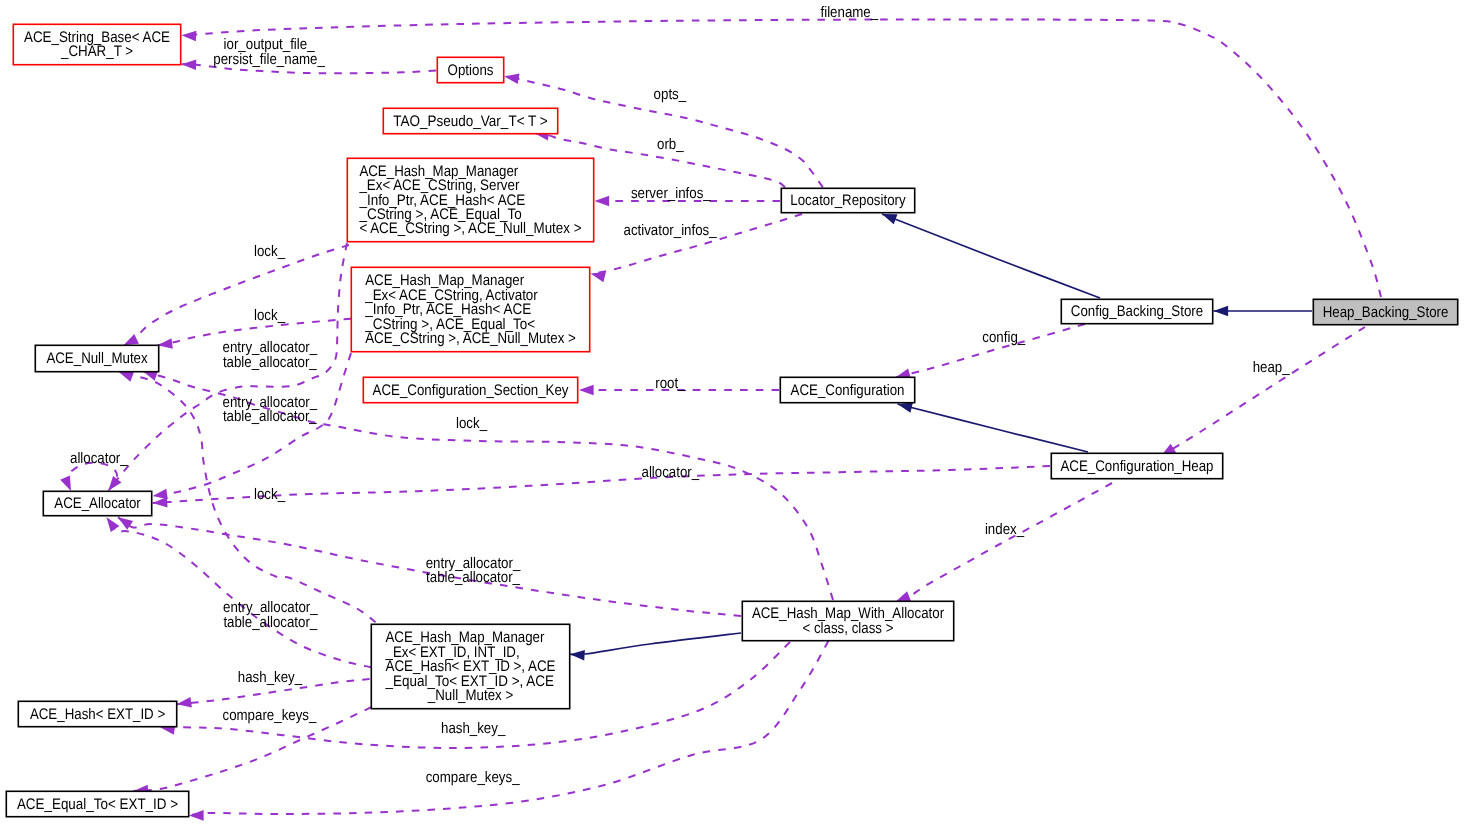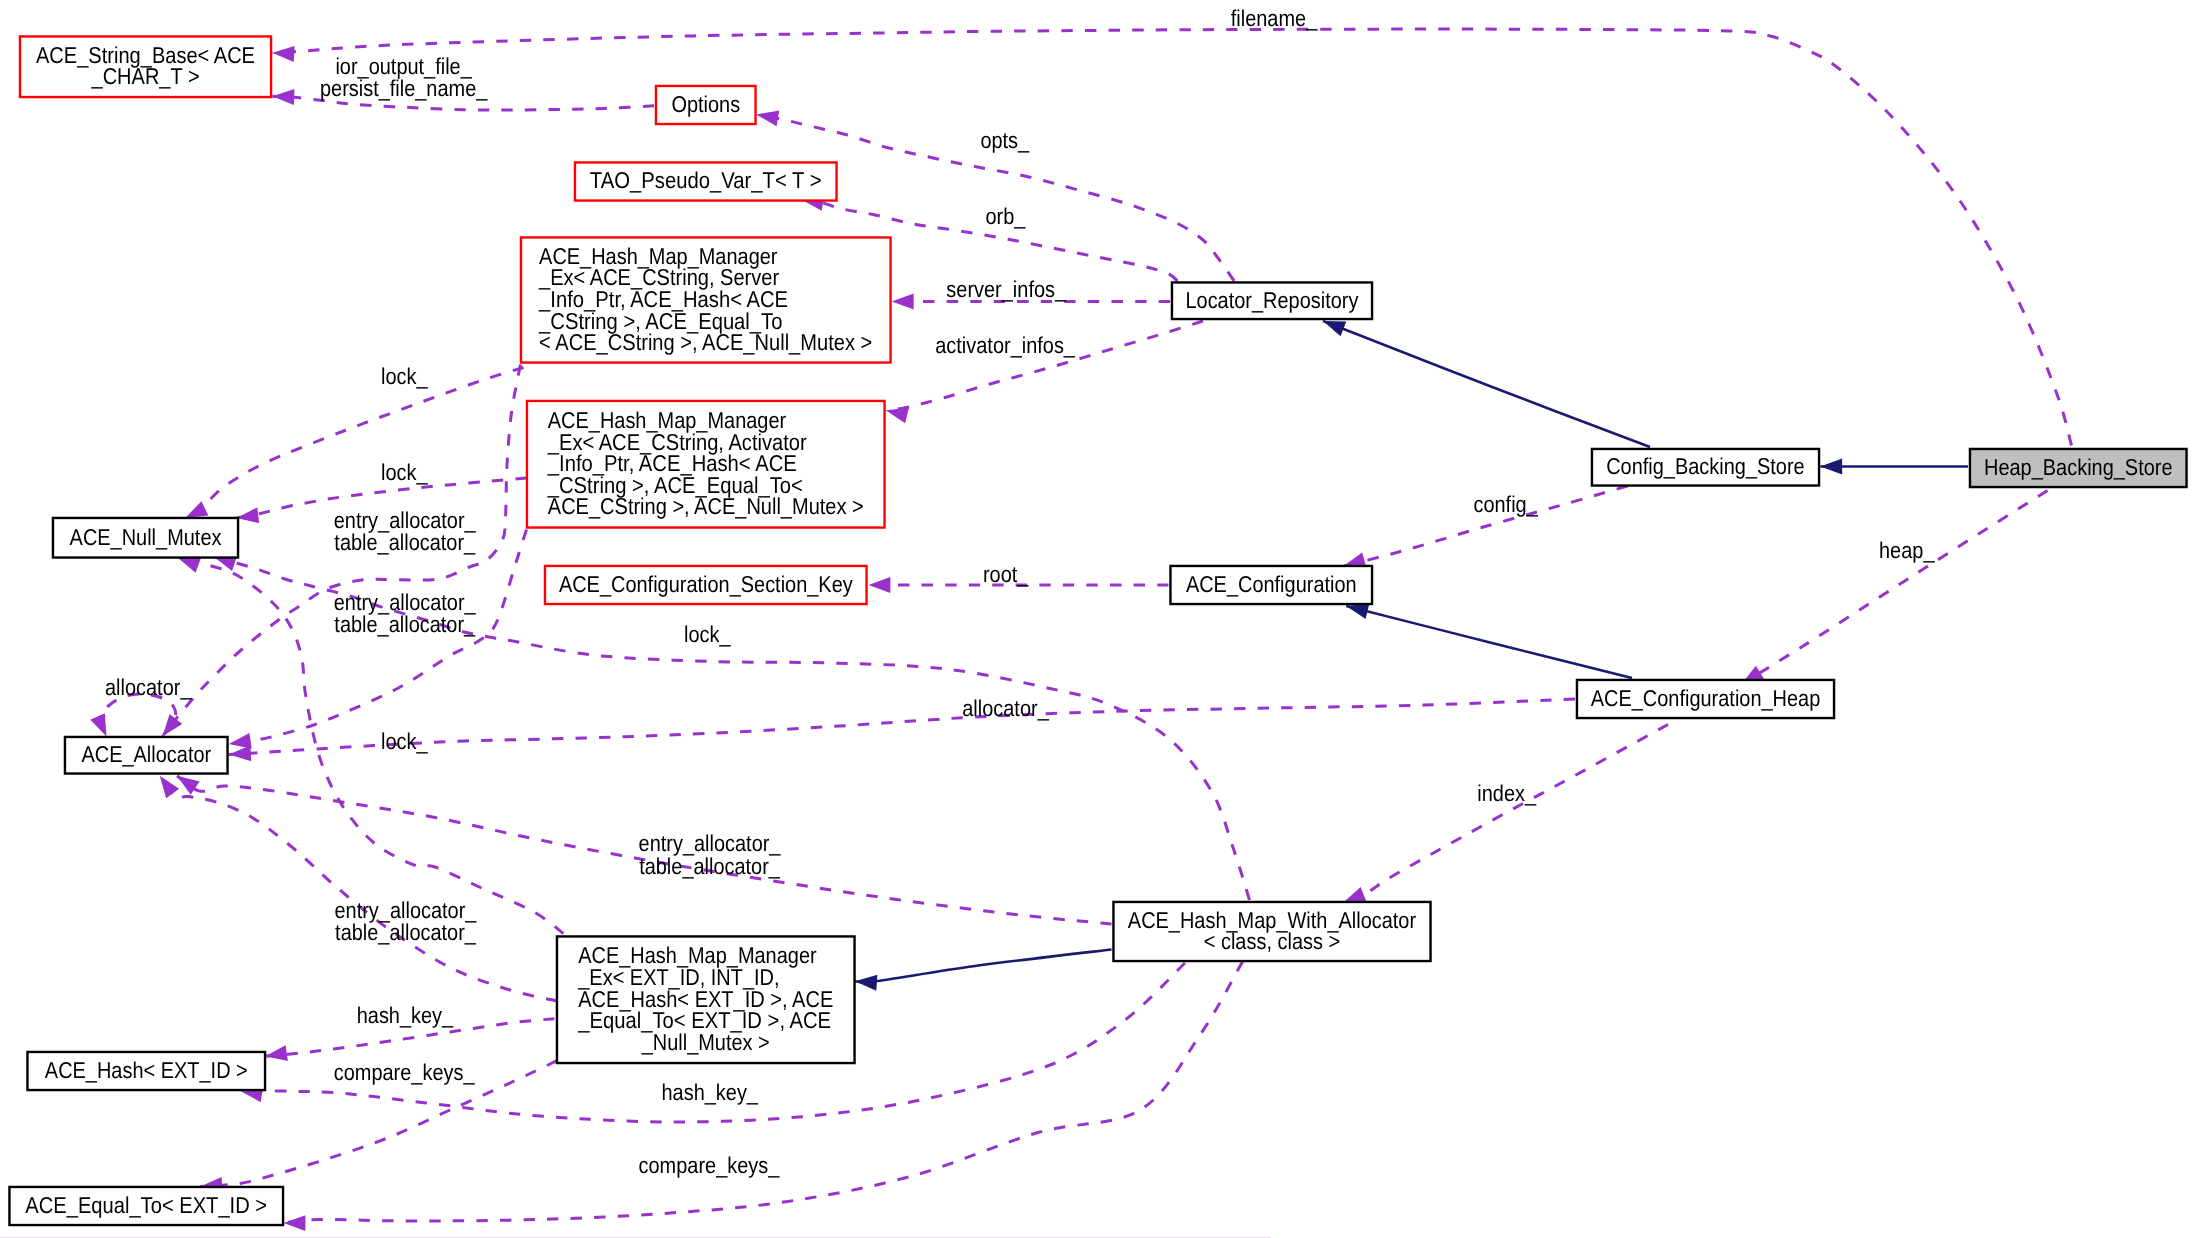--- a/index.html
+++ b/index.html
@@ -1,17 +1,17 @@
 <!DOCTYPE html>
 <html><head>
 <meta charset="utf-8">
 <title>Collaboration diagram</title>
 <style>
   html,body{margin:0;padding:0;background:#ffffff;}
-  #page{position:relative;width:1464px;height:825px;background:#d946ef;overflow:hidden;}
+  #page{position:relative;width:1464px;height:825px;background:#0f766e;overflow:hidden;}
   svg{display:block;}
   svg text{-webkit-font-smoothing:antialiased;text-rendering:geometricPrecision;}
   svg text{font-family:"Liberation Sans",sans-serif;font-size:15.3px;fill:#000000;white-space:pre;}
 </style>
 </head>
 <body>
 
 <div id="page">
 <svg id="diagram-svg" width="1464" height="825" viewBox="0 0 1464 825" xmlns="http://www.w3.org/2000/svg">
  <rect x="0" y="0" width="1464" height="825" fill="#ffffff"></rect>

